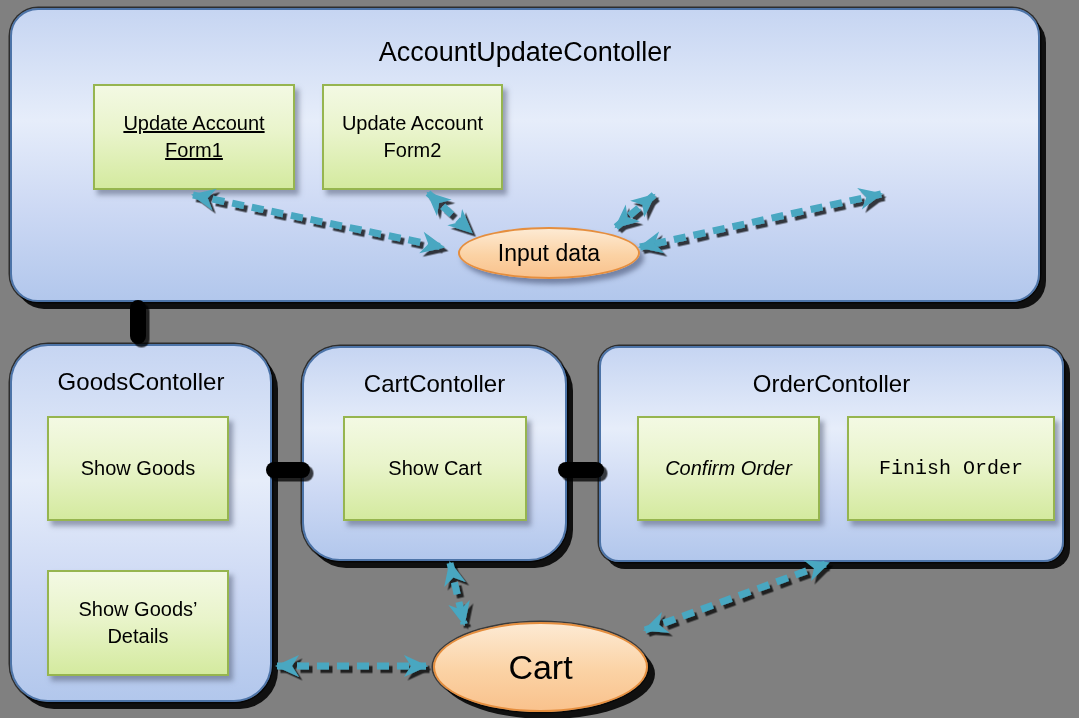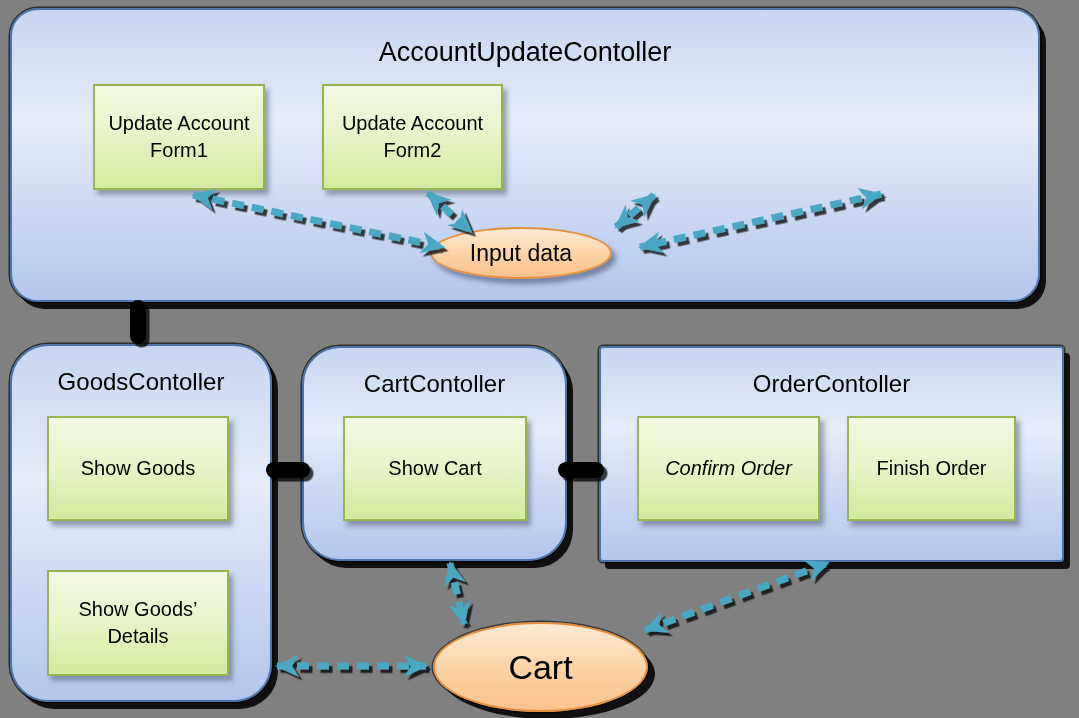--- a/index.html
+++ b/index.html
@@ -15,62 +15,62 @@
   .container{
     position:absolute;
     border:2.5px solid #4d74a8;
     background:linear-gradient(180deg,#c6d5f2 0%,#e6edfa 38%,#cdd9f4 68%,#b2c7ec 100%);
     box-shadow:0 0 0 1.5px rgba(0,0,0,0.65), 6px 7px 0 0 rgba(0,0,0,0.88);
     z-index:1;
   }
   #container-account{left:10px;top:8px;width:1026px;height:290px;border-radius:28px;}
   #container-goods{left:10px;top:344px;width:258px;height:354px;border-radius:38px;}
   #container-cart{left:302px;top:346px;width:261px;height:211px;border-radius:38px;}
-  #container-order{left:599px;top:346px;width:461px;height:212px;border-radius:4px;}
+  #container-order{left:599px;top:346px;width:461px;height:212px;border-radius:20px;}
 
   .container-title{
     position:absolute;left:0;width:100%;
     text-align:center;font-size:24px;line-height:1.2;
   }
   #container-account .container-title{top:26px;font-size:27px;}
   #container-goods .container-title{top:22px;}
   #container-cart .container-title{top:22px;}
   #container-order .container-title{top:22px;}
 
   .node{
     position:absolute;
     border:2px solid #96b54f;
     background:linear-gradient(180deg,#f3f9e3 0%,#e9f4cb 45%,#d4ea9f 100%);
     box-shadow:4px 5px 5px rgba(85,95,120,0.55);
     display:flex;align-items:center;justify-content:center;
     text-align:center;font-size:20px;line-height:1.35;
     padding:2px 12px;box-sizing:border-box;
     z-index:2;
   }
-  #node-update-account-form1{left:93px;top:84px;width:172px;height:106px;}
+  #node-update-account-form1{left:93px;top:84px;width:202px;height:106px;text-decoration:underline;}
   #node-update-account-form2{left:322px;top:84px;width:181px;height:106px;}
   #node-confirm-account{left:562px;top:86px;width:192px;height:107px;}
   #node-finish-update{left:802px;top:86px;width:196px;height:106px;}
   #node-show-goods{left:47px;top:416px;width:182px;height:105px;}
   #node-show-goods-details{left:47px;top:570px;width:182px;height:106px;}
   #node-show-cart{left:343px;top:416px;width:184px;height:105px;}
   #node-confirm-order{left:637px;top:416px;width:183px;height:105px;font-style:italic;}
-  #node-finish-order{left:847px;top:416px;width:169px;height:105px;}
+  #node-finish-order{left:847px;top:416px;width:208px;height:105px;font-family:Liberation Mono, monospace;}
 
   .store{
     position:absolute;
     border:2.5px solid #e58e3e;
     border-radius:50%;
     background:linear-gradient(180deg,#fdead3 0%,#fbd2a4 55%,#f9c28d 100%);
     display:flex;align-items:center;justify-content:center;
     text-align:center;
     box-sizing:border-box;
     z-index:2;
   }
-  #store-input-data{left:430px;top:227px;width:182px;height:52px;font-size:23px;
+  #store-input-data{left:458px;top:227px;width:182px;height:52px;font-size:23px;
     box-shadow:4px 5px 5px rgba(70,82,115,0.6);}
   #store-cart{left:433px;top:622px;width:215px;height:90px;font-size:34px;
     box-shadow:0 0 0 1.5px rgba(0,0,0,0.55), 7px 7px 0 0 rgba(0,0,0,0.88);}
 
   #edge-layer{
     position:absolute;left:0;top:0;width:1079px;height:718px;
     z-index:3;pointer-events:none;
   }
   .edge{
     stroke:#48a7c1;stroke-width:7;

